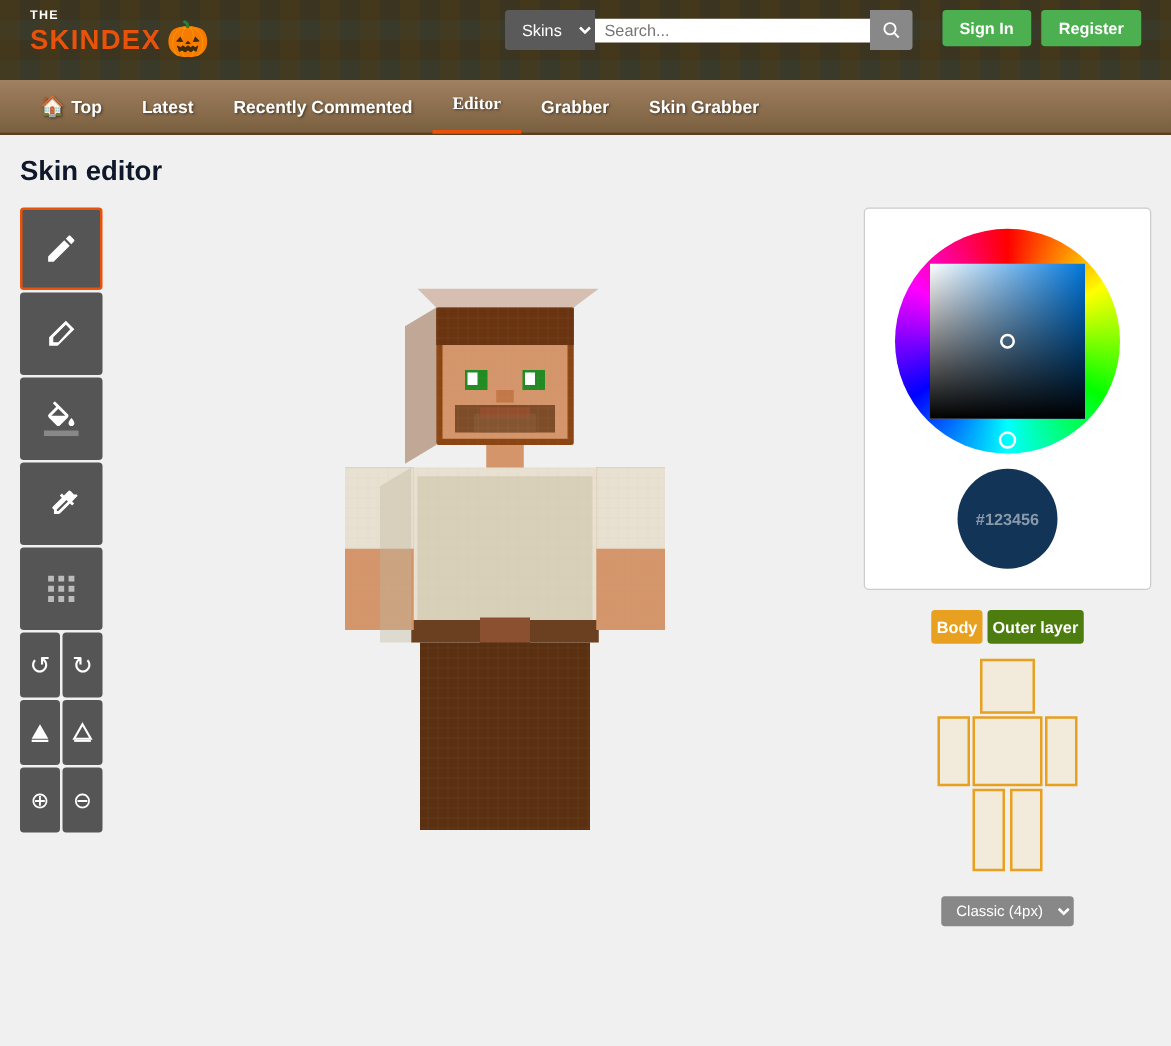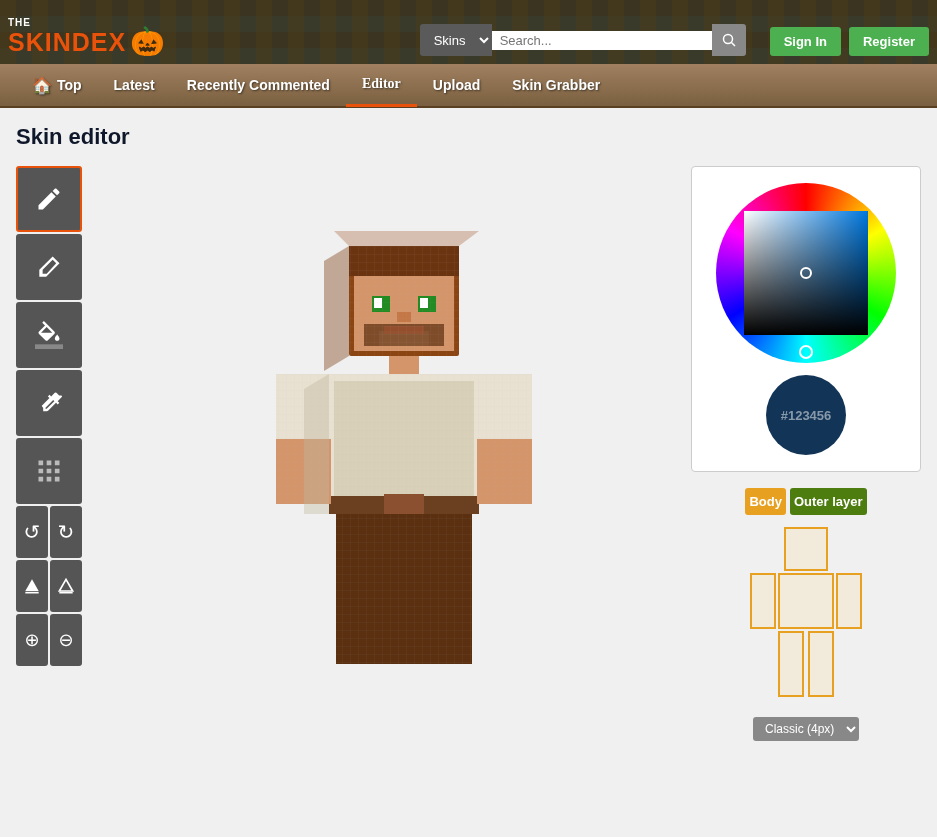--- a/index.html
+++ b/index.html
@@ -3,41 +3,41 @@
   <meta charset="utf-8">
   <style>
     * { box-sizing: border-box; margin: 0; padding: 0; }
     body { font-family: Arial, sans-serif; background: #e8e8e8; font-size: 14px; }
 
     
     #header {
       background: #3a3a2a;
       background-image: repeating-linear-gradient(90deg, rgba(80,60,20,0.4) 0px, rgba(80,60,20,0.4) 16px, transparent 16px, transparent 32px),
                         repeating-linear-gradient(180deg, rgba(60,40,10,0.3) 0px, rgba(60,40,10,0.3) 16px, transparent 16px, transparent 32px);
-      padding: 8px 8px;
-      display: flex;
-      align-items: flex-end;
+      padding: 8px 24px;
+      display: flex;
+      align-items: flex-start;
       gap: 12px;
       height: 64px;
     }
     #logo-area {
       display: flex;
       flex-direction: column;
       align-items: flex-start;
       line-height: 1;
     }
     #logo-the {
       color: #fff;
       font-size: 10px;
       font-weight: bold;
       letter-spacing: 1px;
     }
     #logo-text {
       color: #e8520a;
-      font-size: 25px;
+      font-size: 22px;
       font-weight: 900;
       letter-spacing: 1px;
     }
     #search-area {
       display: flex;
       align-items: center;
       margin-left: auto;
       gap: 0;
     }
     #search-dropdown {
@@ -394,21 +394,21 @@
   <a class="nav-item">
     <span>Latest</span>
   </a>
   <a class="nav-item">
     <span>Recently Commented</span>
   </a>
   <a class="nav-item active">
     <span>Editor</span>
   </a>
   <a class="nav-item">
-    <span>Upload</span>
+    <span>Grabber</span>
   </a>
   <a class="nav-item">
     <span>Skin Grabber</span>
   </a>
 </nav>
 
 <div id="page">
   <h1 id="page-title">Skin editor</h1>
 
   <div id="editor-layout">

